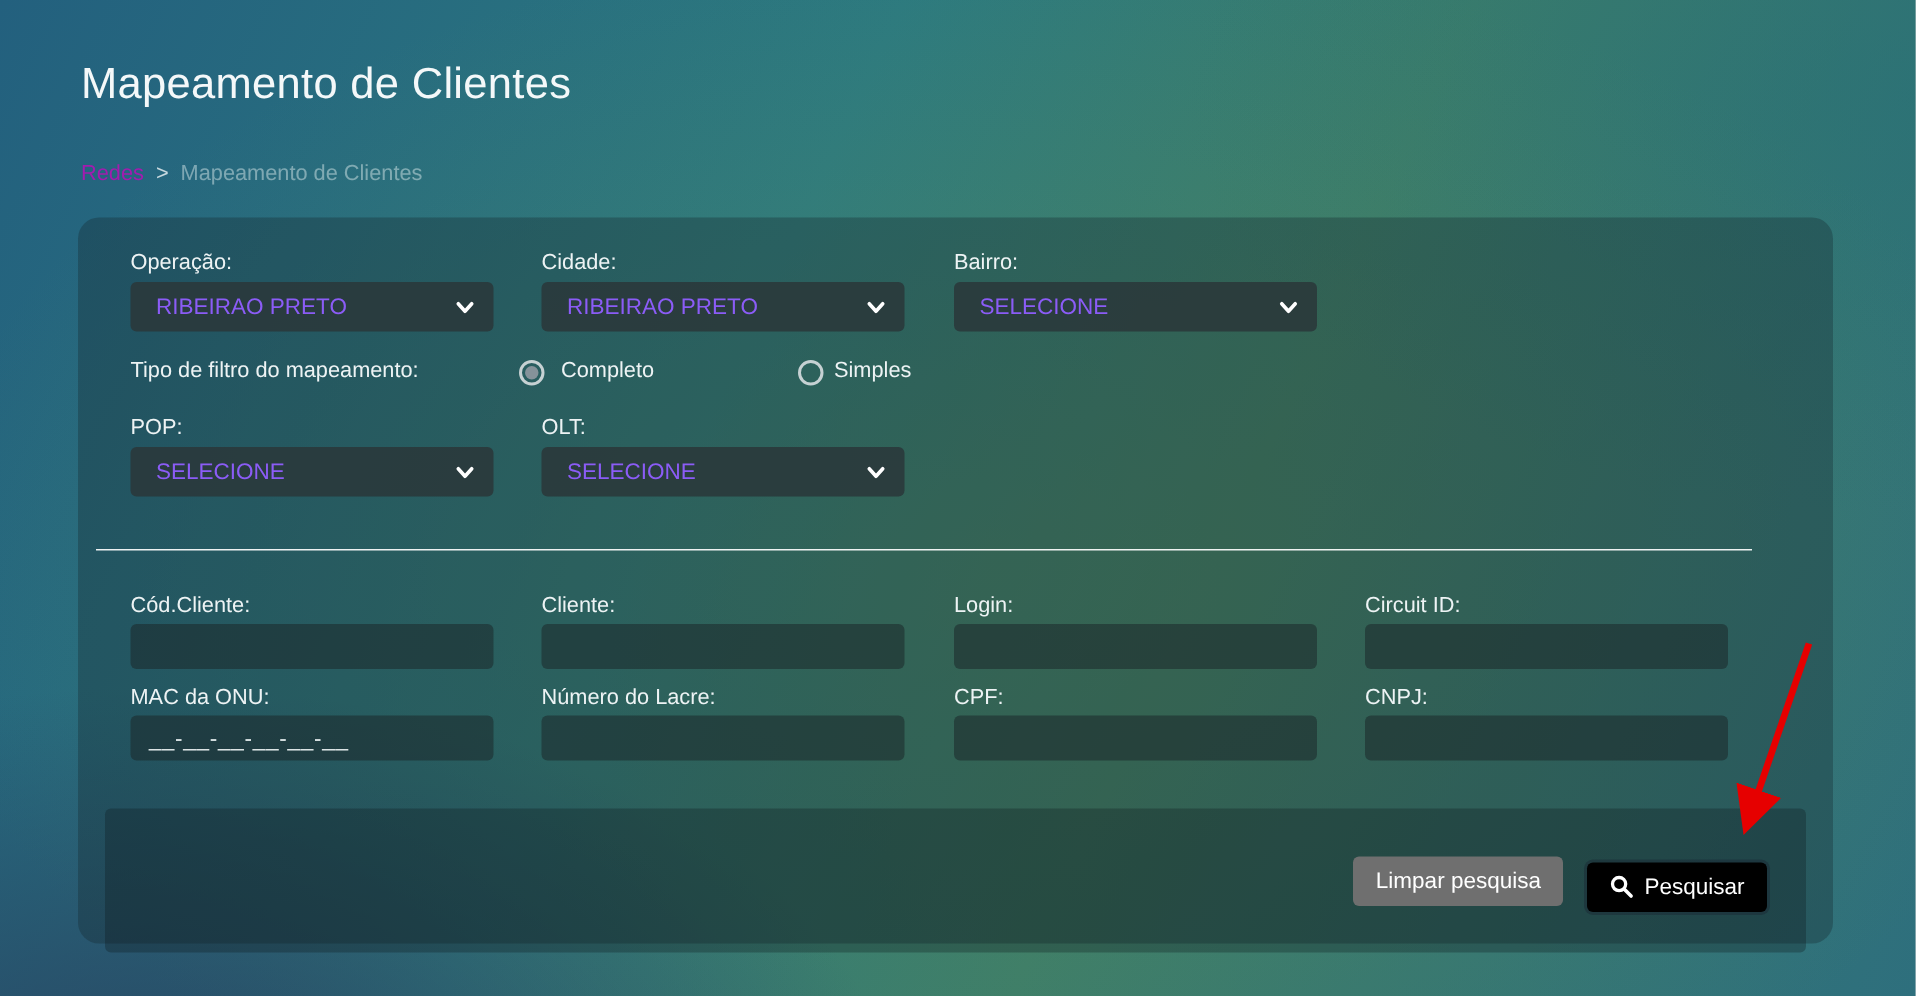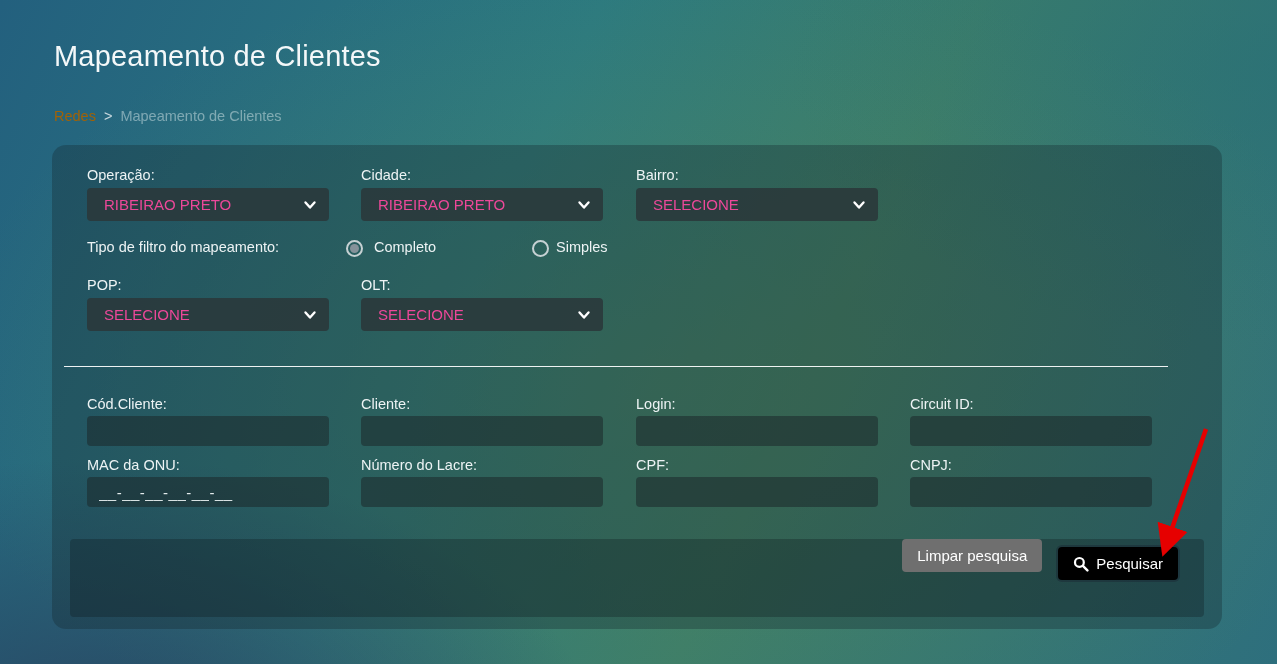--- a/index.html
+++ b/index.html
@@ -10,37 +10,37 @@
       radial-gradient(900px 520px at 8% 112%, rgba(40,58,92,0.80), rgba(40,58,92,0) 55%),
       radial-gradient(1100px 650px at 52% 58%, rgba(96,140,82,0.34), rgba(96,140,82,0) 66%),
       radial-gradient(700px 400px at 100% 10%, rgba(36,110,118,0.45), rgba(36,110,118,0) 70%),
       linear-gradient(115deg, #23607e 0%, #2c7a80 38%, #3b7d6b 62%, #2e6f7d 100%);
   }
   .title{
     position:absolute;left:54px;top:40px;margin:0;
     font-size:29px;font-weight:500;color:#f4f8f9;letter-spacing:0.2px;
   }
   .breadcrumb{position:absolute;left:54px;top:108px;font-size:14.5px;}
-  .bc-root{color:#a16207;cursor:pointer;}
+  .bc-root{color:#a21caf;cursor:pointer;}
   .bc-sep{color:rgba(255,255,255,0.75);margin:0 8px;}
   .bc-cur{color:rgba(233,243,244,0.45);}
   .panel{
     position:absolute;left:52px;top:145px;width:1170px;height:484px;
     background:rgba(20,38,46,0.33);border-radius:14px;
   }
   .flabel{
     position:absolute;font-size:14.5px;color:#edf3f4;white-space:nowrap;
   }
   .select{
     position:absolute;width:242px;height:33px;box-sizing:border-box;
     background:rgba(42,56,58,0.88);border-radius:4px;cursor:pointer;
     display:flex;align-items:center;
   }
   .select .val{
-    flex:1;padding-left:17px;font-size:15px;color:#ec4899;
+    flex:1;padding-left:17px;font-size:15px;color:#8b5cf6;
     white-space:nowrap;overflow:hidden;
   }
   .select .chev{width:14px;height:14px;margin-right:12px;flex:none;}
   .tinput{
     position:absolute;width:242px;height:30px;box-sizing:border-box;
     background:rgba(27,40,42,0.55);border:none;border-radius:4px;outline:none;
     color:#e3ebec;font-size:15px;padding:0 12px;letter-spacing:0.5px;
     font-family:"Liberation Sans", sans-serif;
   }
   .radio{
@@ -48,23 +48,23 @@
     border:2px solid #c6d1d3;box-sizing:border-box;cursor:pointer;
     display:flex;align-items:center;justify-content:center;background:transparent;
   }
   .radio .dot{width:9px;height:9px;border-radius:50%;background:transparent;}
   .radio.checked .dot{background:#85929a;}
   .divider{
     position:absolute;left:12px;top:221px;width:1104px;height:0;
     border-top:1px solid rgba(255,255,255,0.92);
   }
   .footer{
-    position:absolute;left:18px;top:394px;width:1134px;height:78px;
+    position:absolute;left:18px;top:394px;width:1134px;height:96px;
     background:rgba(12,24,28,0.30);border-radius:4px;
-    display:flex;justify-content:flex-end;gap:16px;
+    display:flex;align-items:center;justify-content:flex-end;gap:16px;
     padding-right:26px;box-sizing:border-box;
   }
   .btn{
     height:33px;border:none;border-radius:4px;cursor:pointer;
     font-family:"Liberation Sans", sans-serif;font-size:15px;color:#ffffff;
     display:inline-flex;align-items:center;gap:7px;padding:0 15px;
   }
   .btn-gray{background:#6f6f6f;}
   .btn-blue{background:#000000;box-shadow:0 0 0 2px rgba(28,44,54,0.55);margin-top:8px;}
   .arrow-svg{position:absolute;left:0;top:0;pointer-events:none;}

